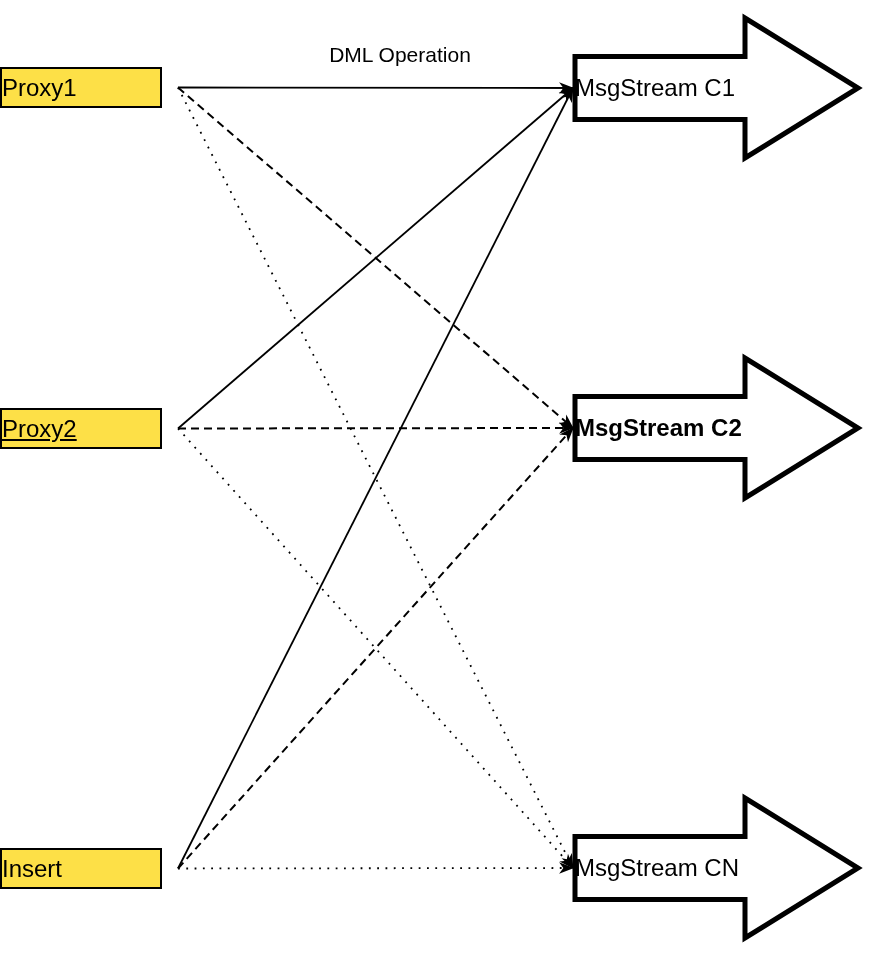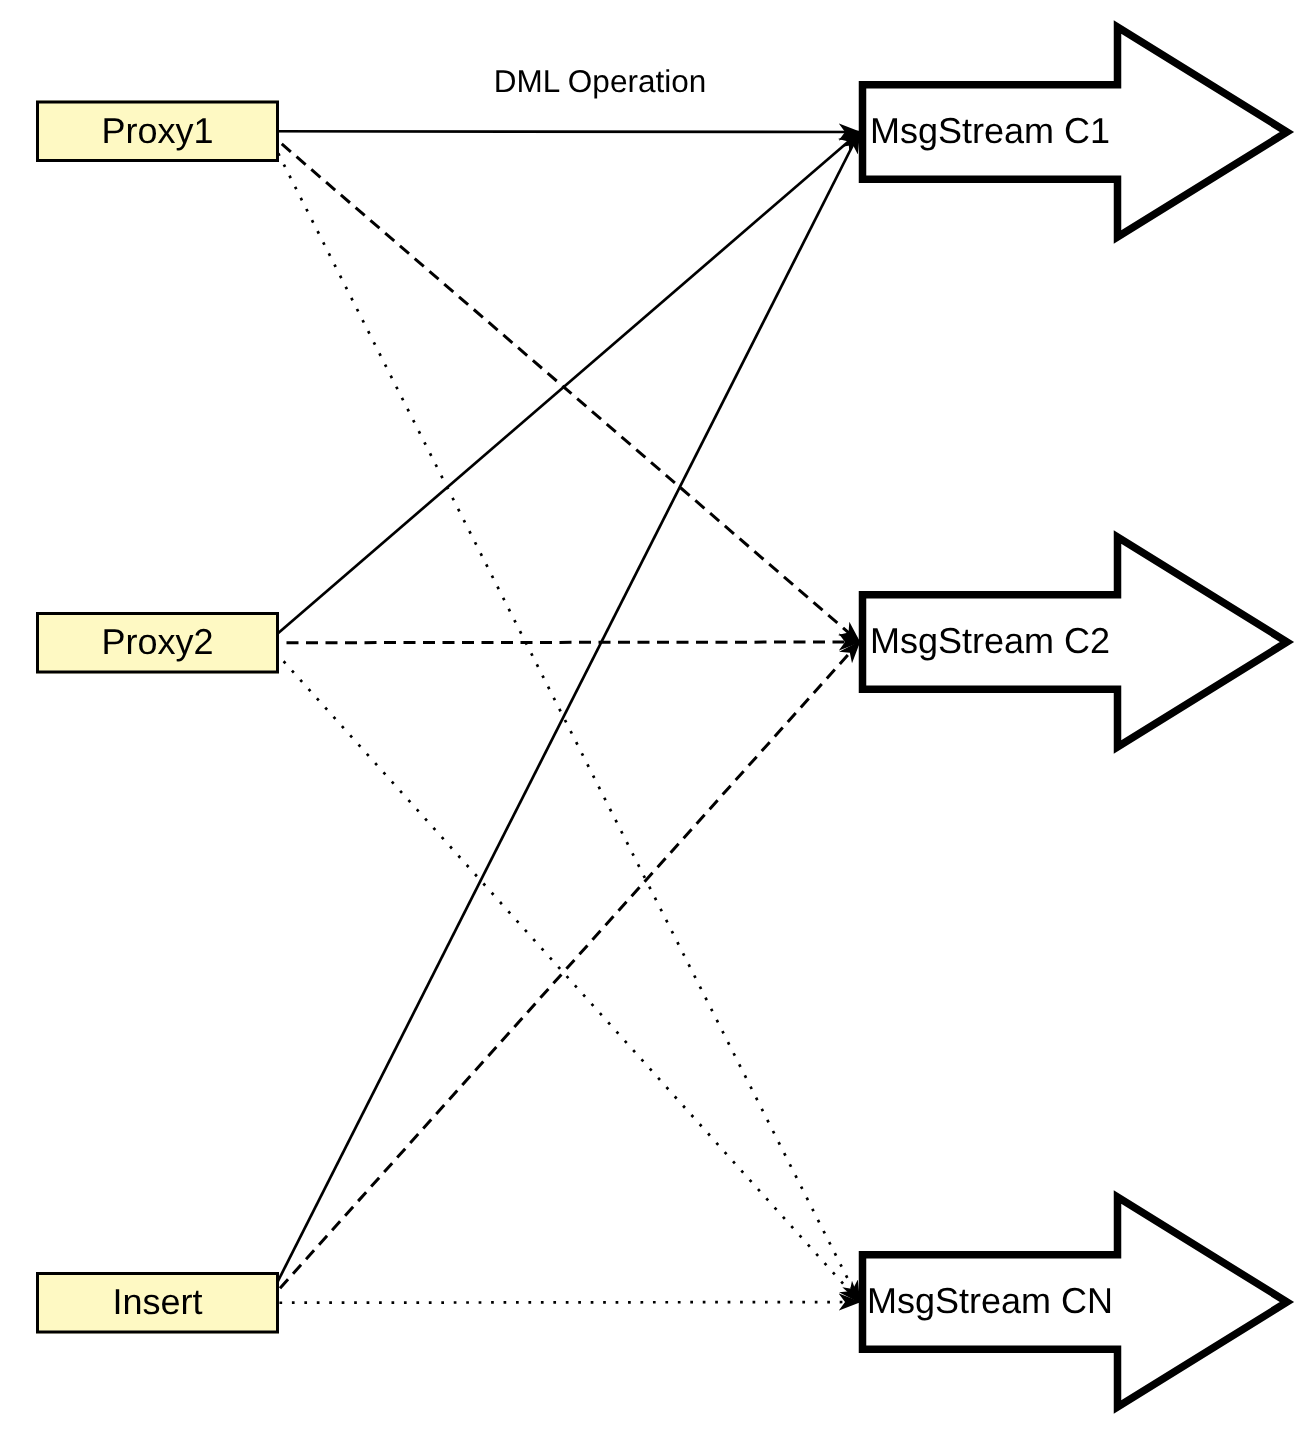--- a/index.html
+++ b/index.html
@@ -28,49 +28,49 @@
     top: 22px;
     width: 320px;
     text-align: center;
     font-size: 21px;
     line-height: 25px;
     color: #000000;
     margin-top: 20px;
   }
   .proxy-box {
     position: absolute;
-    left: 24px;
+    left: 0;
     width: 162px;
     height: 41px;
     box-sizing: border-box;
     border: 2px solid #000000;
-    background: #fef9c3;
+    background: #fde047;
     display: flex;
     align-items: center;
-    justify-content: center;
+    justify-content: flex-start;
     font-size: 24px;
     color: #000000;
   }
   .proxy-1 { top: 67px; }
-  .proxy-2 { top: 408px; }
+  .proxy-2 { top: 408px; text-decoration: underline; }
   .proxy-k { top: 848px; }
   .stream-label {
     position: absolute;
     left: 575px;
     width: 170px;
     height: 62px;
     display: flex;
     align-items: center;
-    justify-content: center;
+    justify-content: flex-start;
     font-size: 24px;
     color: #000000;
     pointer-events: none;
   }
   .stream-c1 { top: 57px; }
-  .stream-c2 { top: 397px; }
+  .stream-c2 { top: 397px; font-weight: bold; }
   .stream-cn { top: 837px; }
 </style>
 </head>
 <body>
 
 <div class="canvas">
 
   <svg id="diagram-svg" viewBox="0 0 875 956" xmlns="http://www.w3.org/2000/svg">
       <defs>
         <marker id="arrowhead" viewBox="0 0 14 12" refX="13" refY="6" markerWidth="15" markerHeight="13" markerUnits="userSpaceOnUse" orient="auto">

